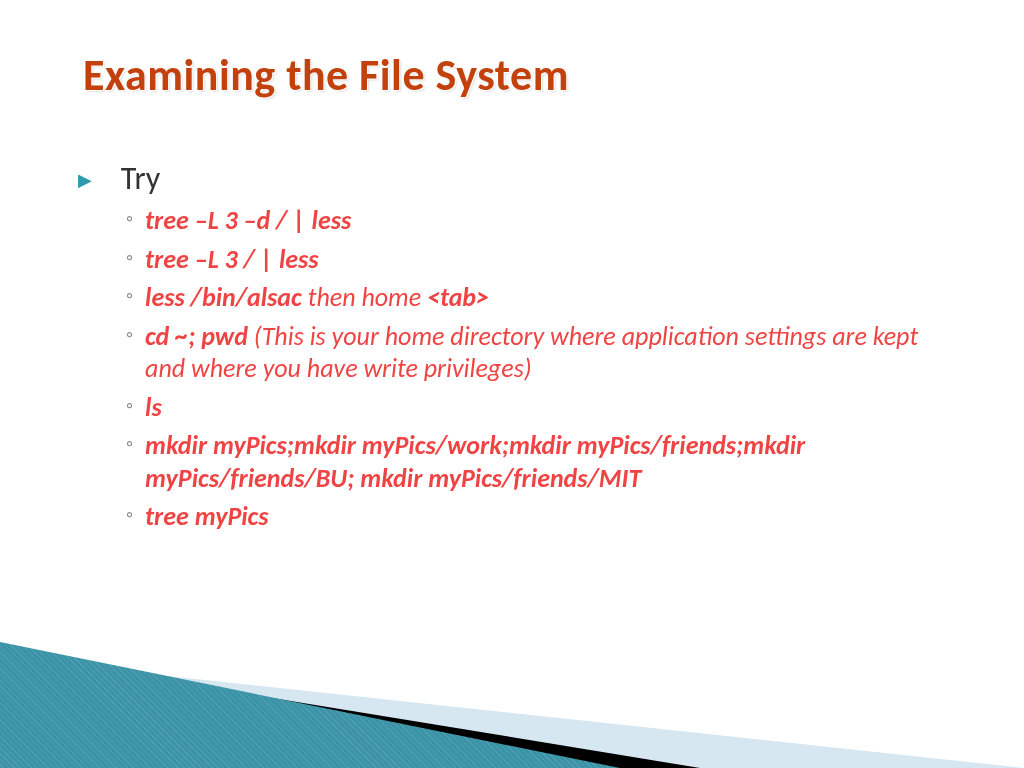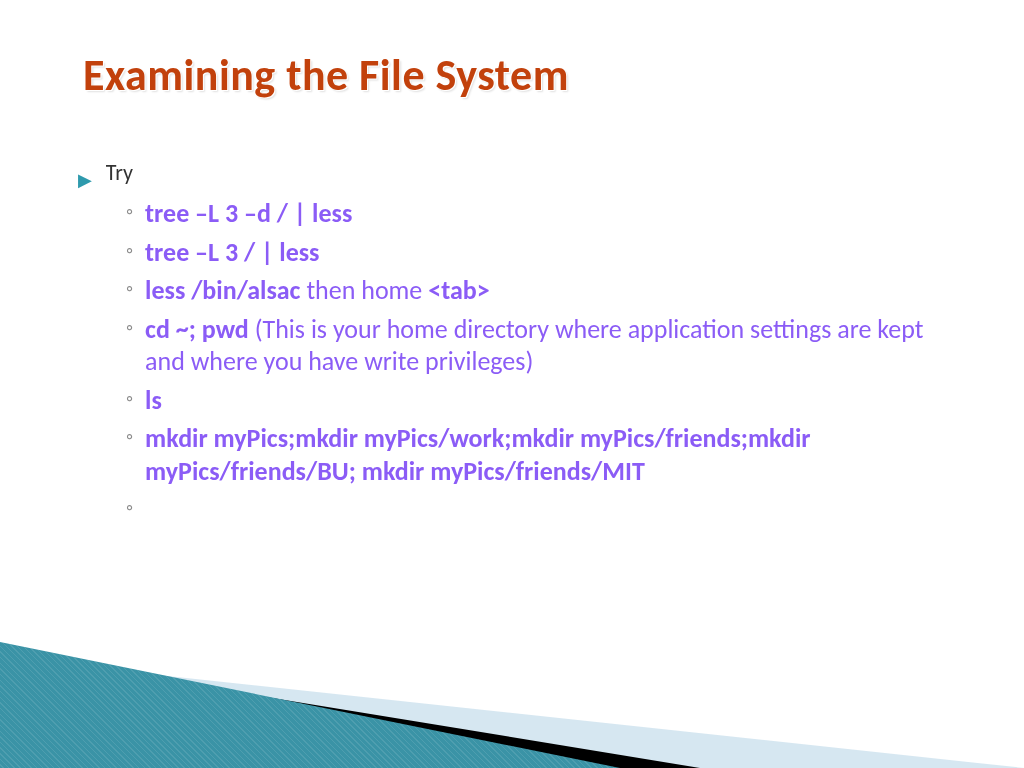--- a/index.html
+++ b/index.html
@@ -31,42 +31,44 @@
     margin-bottom: 6px;
   }
   .l1 .bullet {
     color: #2e9aad;
     font-size: 18px;
     margin-right: 14px;
     margin-top: 9px;
   }
   .l1 .text {
     color: #333;
-    font-size: 22px;
+    font-size: 32px;
     line-height: 1.2;
+    margin-left: 15px;
   }
 
   .l2 {
     display: flex;
     align-items: flex-start;
     margin-left: 48px;
     margin-bottom: 6px;
   }
   .l2 .bullet {
     color: #8a8a8a;
     font-size: 20px;
     margin-right: 12px;
     margin-top: 4px;
     line-height: 1;
   }
   .l2 .text {
-    color: #8b5cf6;
+    color: #ef4444;
     font-size: 26px;
     line-height: 1.25;
     max-width: 800px;
+    font-style: italic;
   }
   .b { font-weight: 700; }
 
   
   .tri-light {
     position: absolute;
     bottom: 0; left: 0;
     width: 0; height: 0;
     border-left: 0 solid transparent;
     border-right: 1024px solid transparent;
@@ -143,20 +145,21 @@
       <span class="text"><span class="b">ls</span></span>
     </div>
 
     <div class="l2">
       <span class="bullet">◦</span>
       <span class="text"><span class="b">mkdir myPics;mkdir myPics/work;mkdir myPics/friends;mkdir myPics/friends/BU; mkdir myPics/friends/MIT</span></span>
     </div>
 
     <div class="l2">
       <span class="bullet">◦</span>
+      <span class="text"><span class="b">tree myPics</span></span>
     </div>
 
   </div>
 
   <div class="tri-light"></div>
   <div class="tri-dark"></div>
   <div class="tri-teal"></div>
 
 </div>
 

